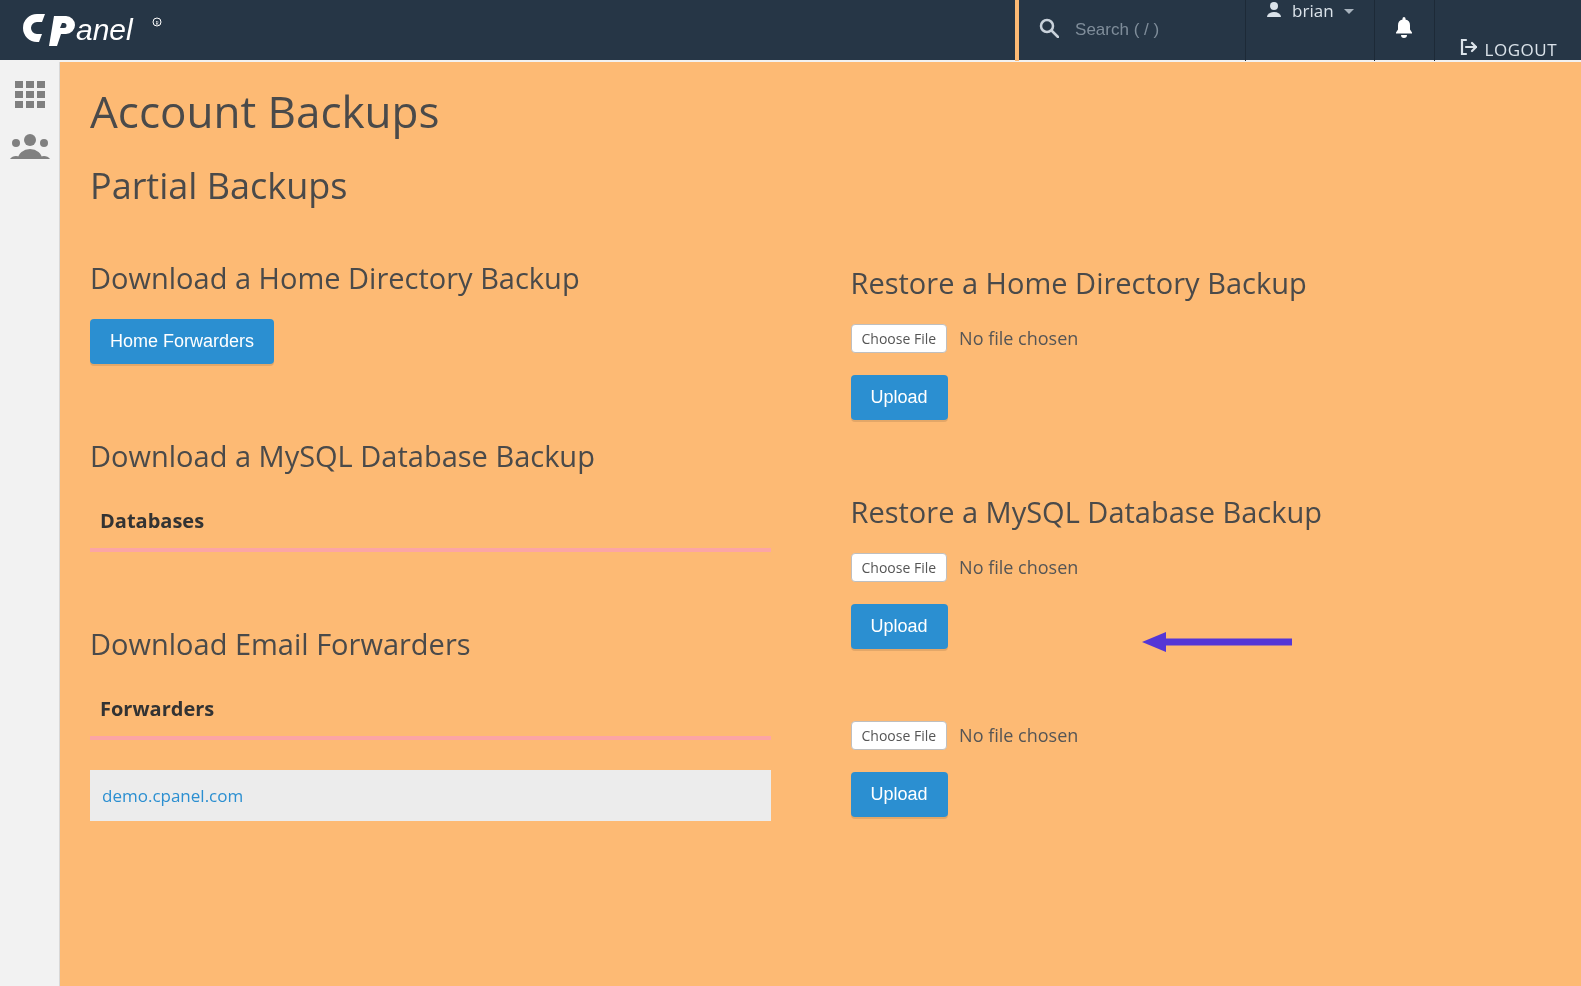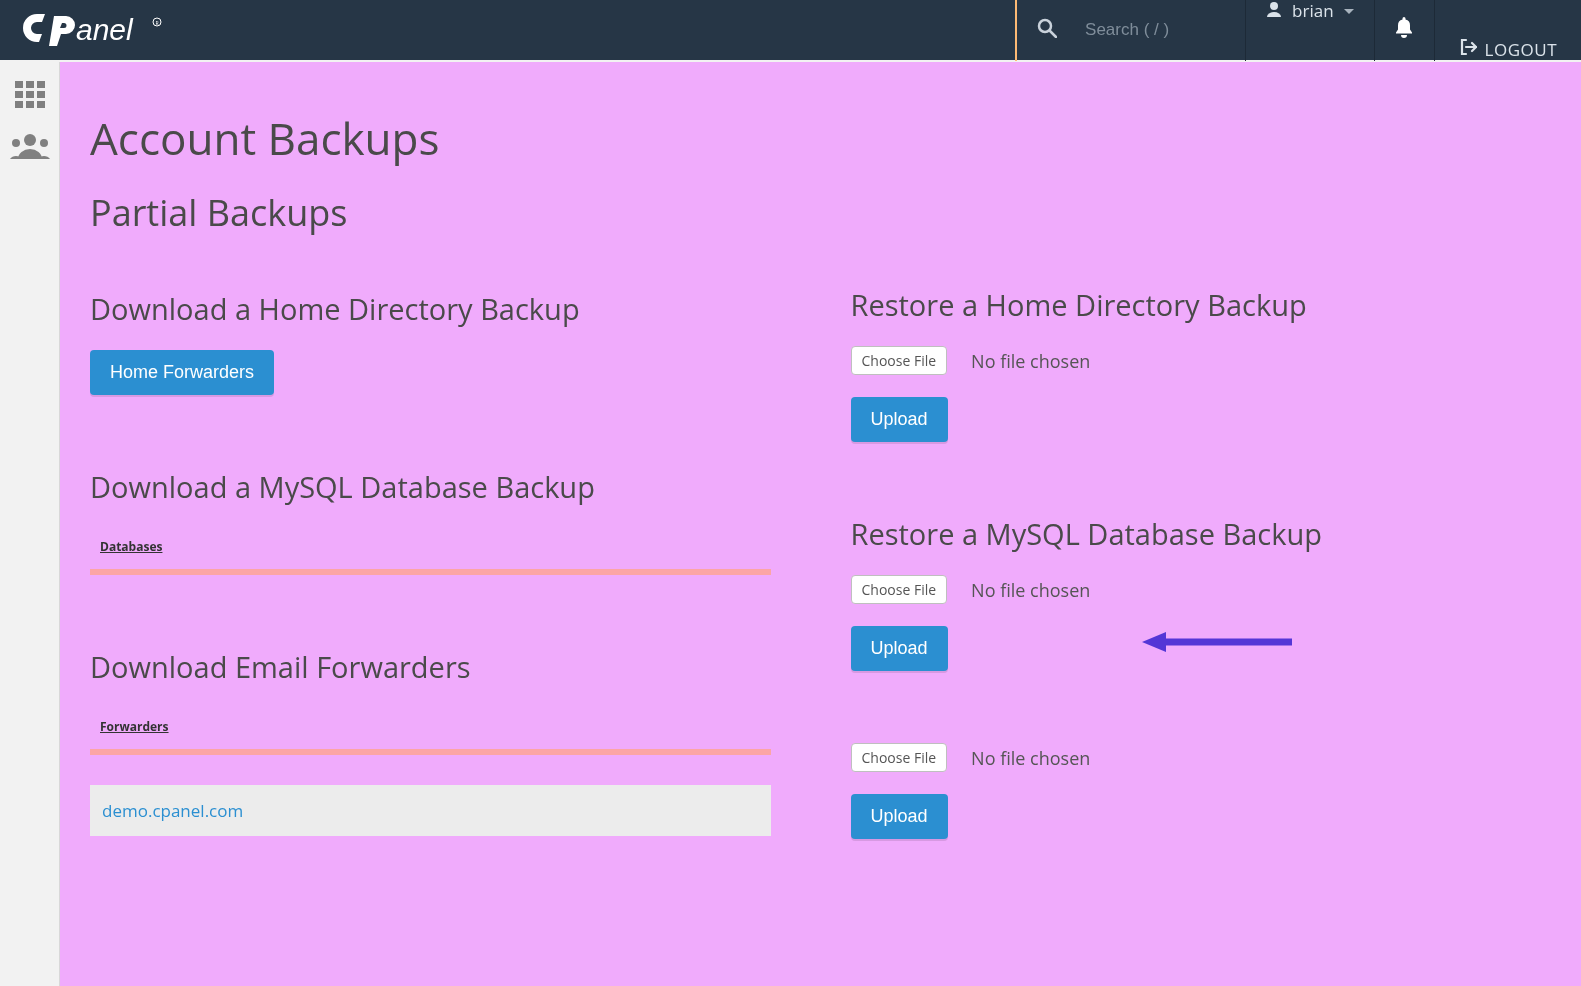--- a/index.html
+++ b/index.html
@@ -26,22 +26,22 @@
     align-items: center;
     gap: 0;
   }
   .logo svg { display: block; }
   .nav-spacer { flex: 1; }
   .nav-search {
     display: flex;
     align-items: center;
     height: 62px;
     padding: 0 20px;
-    border-left: 2px solid #fdba74;
-    gap: 28px;
+    border-left: 4px solid #fdba74;
+    gap: 16px;
     min-width: 230px;
   }
   .nav-search input {
     background: transparent;
     border: none;
     outline: none;
     color: #c9d2db;
     font-size: 17px;
     width: 140px;
   }
@@ -91,22 +91,22 @@
     gap: 18px;
   }
 
   
   .main {
     position: absolute;
     top: 62px;
     left: 60px;
     right: 0;
     bottom: 0;
-    background: #f0abfc;
-    padding: 46px 50px 30px 30px;
+    background: #fdba74;
+    padding: 19px 50px 30px 30px;
     overflow: hidden;
   }
   h1 {
     font-size: 44px;
     font-weight: 400;
     color: #4a4a4a;
     margin-bottom: 20px;
   }
   .desc {
     font-size: 19px;
@@ -143,43 +143,42 @@
     padding: 12px 20px;
     border: none;
     border-radius: 4px;
     cursor: pointer;
     box-shadow: 0 2px 0 rgba(0,0,0,0.1);
   }
 
   .file-row {
     display: flex;
     align-items: center;
-    gap: 24px;
+    gap: 12px;
     margin-bottom: 22px;
     font-size: 18px;
     color: #555;
   }
   .choose-file {
     font-size: 14px;
     padding: 4px 10px;
     border: 1px solid #bfbfbf;
     border-radius: 4px;
     background: #ffffff;
     color: #555;
     cursor: pointer;
     font-family: inherit;
   }
 
   .subhead {
-    font-size: 12px;
+    font-size: 20px;
     font-weight: 700;
     color: #333;
     padding: 10px 10px 14px 10px;
-    border-bottom: 6px solid #fca5a5;
-    text-decoration: underline;
+    border-bottom: 4px solid #fca5a5;
   }
   .link-row {
     margin-top: 30px;
     background: #ececec;
     padding: 14px 12px;
     font-size: 17px;
   }
   .link-row a { color: #2b8fd1; text-decoration: none; }
 
   

